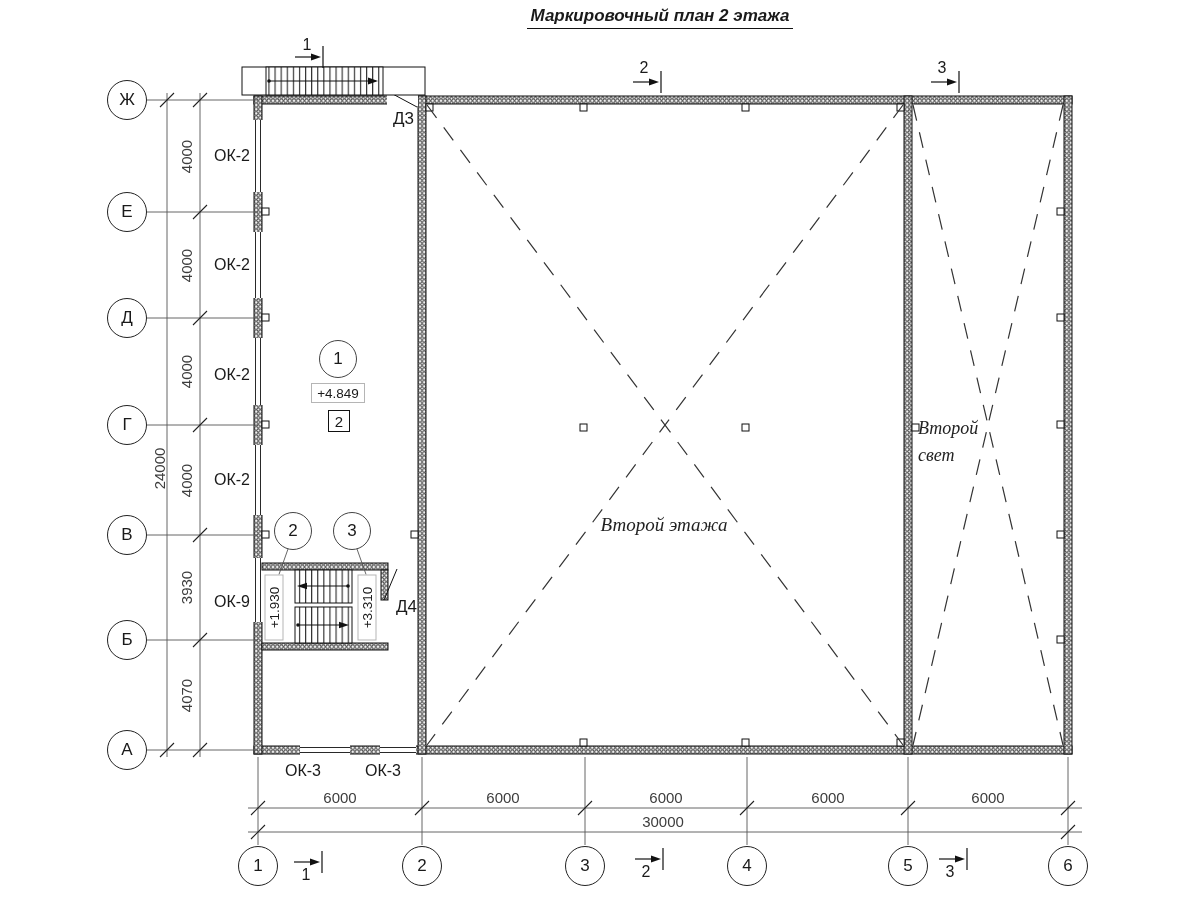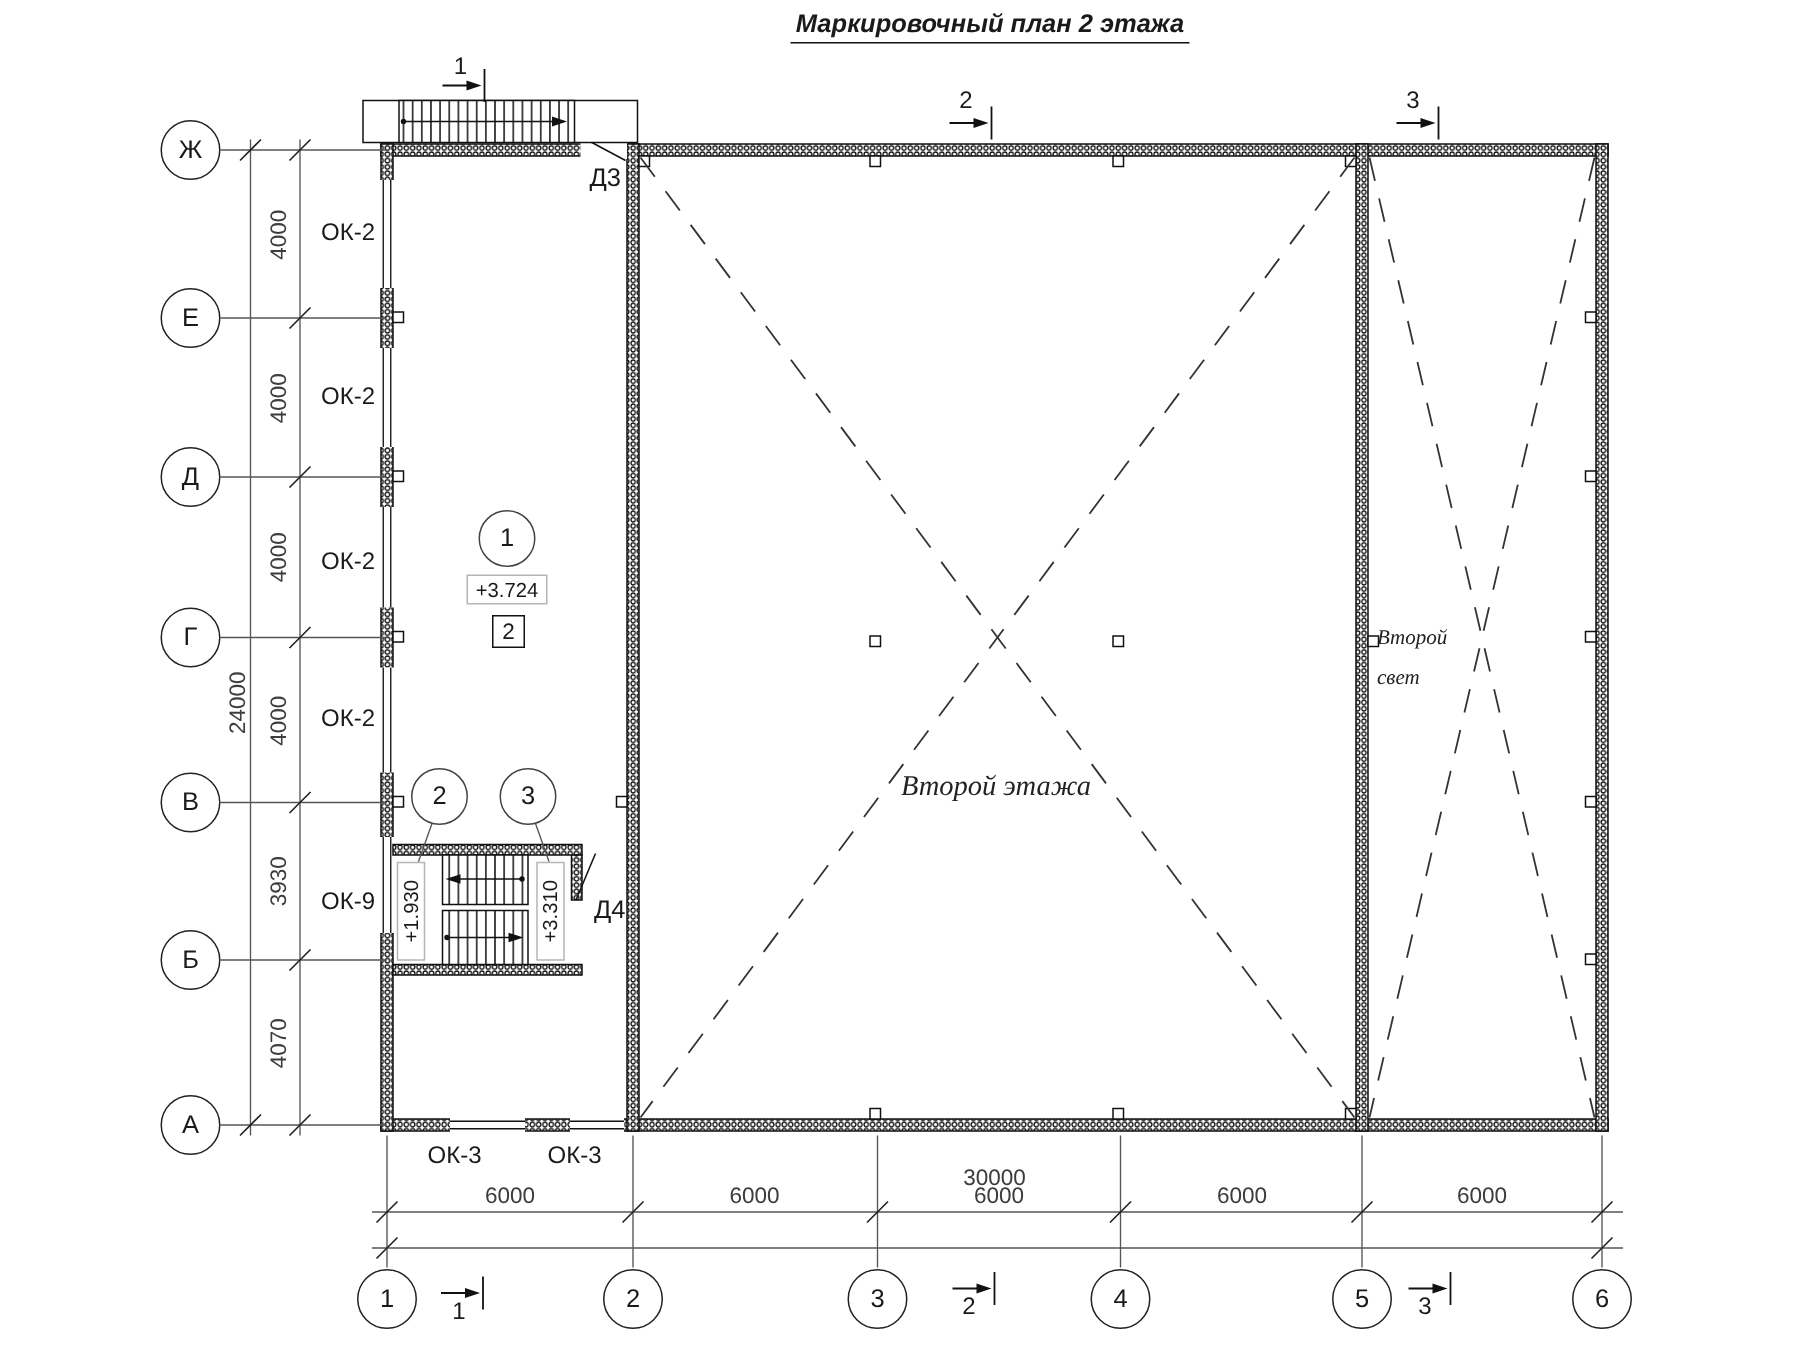--- a/index.html
+++ b/index.html
@@ -16,21 +16,21 @@
                display:flex;align-items:center;justify-content:center;font-size:17px;background:#fff;box-sizing:border-box;}
   .dim{font-size:15px;color:#3d3d3d;text-align:center;}
   .rot{transform:rotate(-90deg);}
   .ok-label{font-size:16px;text-align:center;width:48px;}
   .door-label{font-size:17px;text-align:center;}
   .section-num{font-size:16px;text-align:center;width:20px;}
   .level-box{border:1px solid #b5b5b5;background:#fff;text-align:center;font-size:13.5px;
              display:flex;align-items:center;justify-content:center;box-sizing:border-box;}
   .zone-box{border:1.5px solid #111;background:#fff;text-align:center;font-size:15px;
             display:flex;align-items:center;justify-content:center;box-sizing:border-box;}
-  .serif-it{font-family:"Liberation Serif",serif;font-style:italic;font-size:14px;color:#222;}
+  .serif-it{font-family:"Liberation Serif",serif;font-style:italic;font-size:18px;color:#222;}
 </style>
 </head>
 <body>
 
 <div id="canvas">
 
 <svg id="plan-svg" width="1200" height="900" viewBox="0 0 1200 900">
   <defs>
     <pattern id="hatch" width="4.2" height="4.2" patternUnits="userSpaceOnUse">
       <rect width="4.2" height="4.2" fill="#fff"></rect>
@@ -236,34 +236,34 @@
 <div class="txt dim rot" style="left:156px;top:472px;width:60px">4000</div>
 <div class="txt dim rot" style="left:156px;top:579px;width:60px">3930</div>
 <div class="txt dim rot" style="left:156px;top:687px;width:60px">4070</div>
 <div class="txt dim rot" style="left:124px;top:460px;width:70px">24000</div>
 
 <div class="txt dim" style="left:310px;top:789px;width:60px">6000</div>
 <div class="txt dim" style="left:473px;top:789px;width:60px">6000</div>
 <div class="txt dim" style="left:636px;top:789px;width:60px">6000</div>
 <div class="txt dim" style="left:798px;top:789px;width:60px">6000</div>
 <div class="txt dim" style="left:958px;top:789px;width:60px">6000</div>
-<div class="txt dim" style="left:628px;top:777px;width:70px">30000</div>
+<div class="txt dim" style="left:628px;top:813px;width:70px">30000</div>
 
 <div class="txt ok-label" style="left:208px;top:147px">ОК-2</div>
 <div class="txt ok-label" style="left:208px;top:256px">ОК-2</div>
 <div class="txt ok-label" style="left:208px;top:366px">ОК-2</div>
 <div class="txt ok-label" style="left:208px;top:471px">ОК-2</div>
 <div class="txt ok-label" style="left:208px;top:593px">ОК-9</div>
 <div class="txt ok-label" style="left:279px;top:762px">ОК-3</div>
 <div class="txt ok-label" style="left:359px;top:762px">ОК-3</div>
 <div class="txt door-label" style="left:393px;top:109px">Д3</div>
 <div class="txt door-label" style="left:396px;top:597px">Д4</div>
 
 <div class="stair-circle" style="left:319px;top:340px">1</div>
-<div class="level-box txt" style="left:311px;top:383px;width:54px;height:20px">+3.724</div>
+<div class="level-box txt" style="left:311px;top:383px;width:54px;height:20px">+4.849</div>
 <div class="zone-box txt" style="left:328px;top:410px;width:22px;height:22px">2</div>
 
 <div class="stair-circle" style="left:274px;top:512px">2</div>
 <div class="stair-circle" style="left:333px;top:512px">3</div>
 <div class="level-box txt rot" style="left:241px;top:598px;width:66px;height:19px">+1.930</div>
 <div class="level-box txt rot" style="left:334px;top:598px;width:66px;height:19px">+3.310</div>
 
 <div class="txt section-num" style="left:297px;top:36px">1</div>
 <div class="txt section-num" style="left:634px;top:59px">2</div>
 <div class="txt section-num" style="left:932px;top:59px">3</div>

